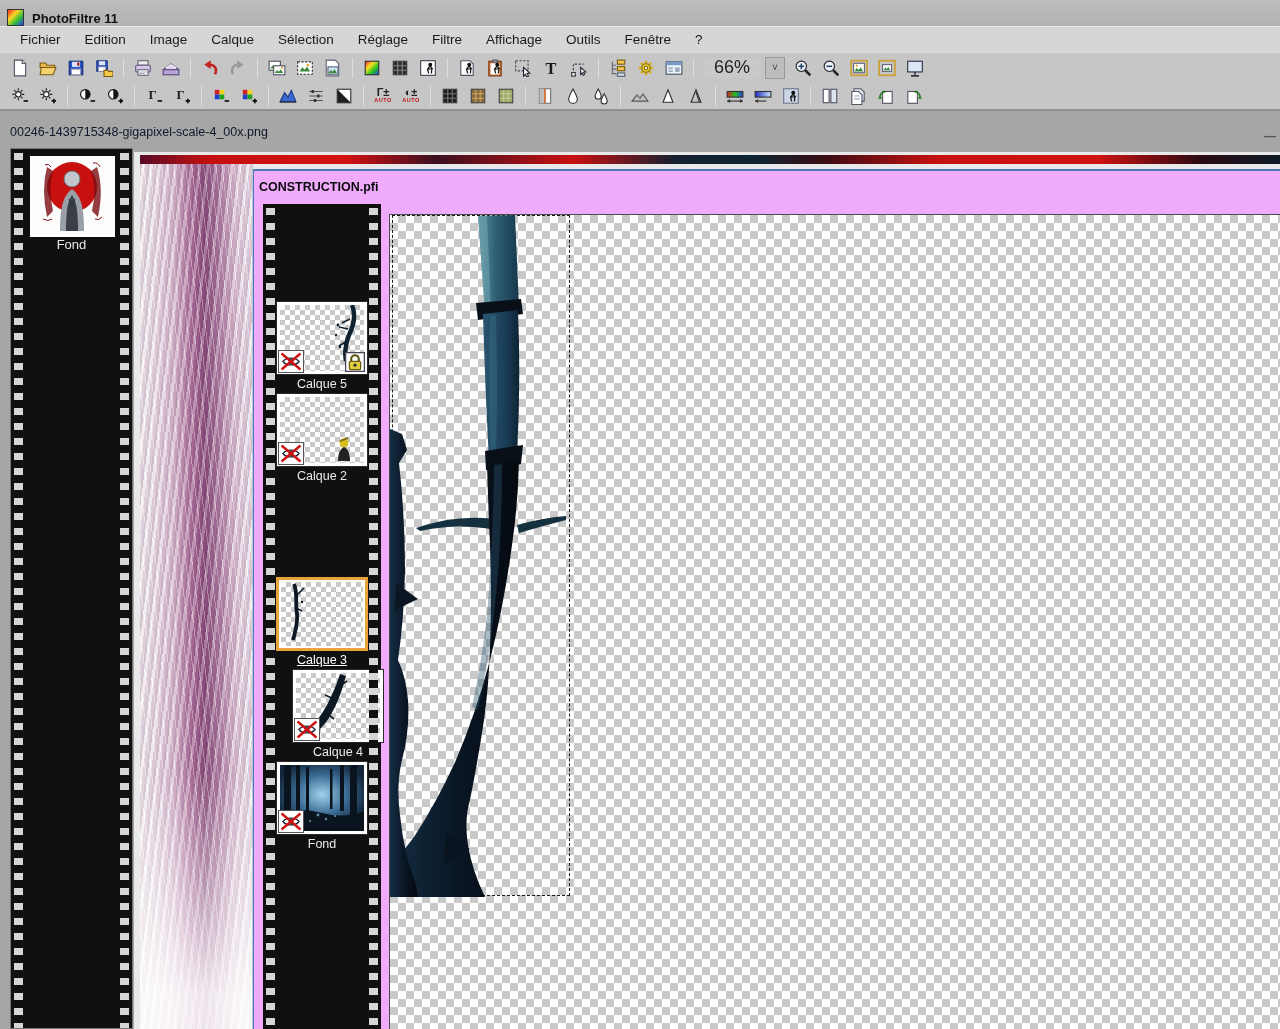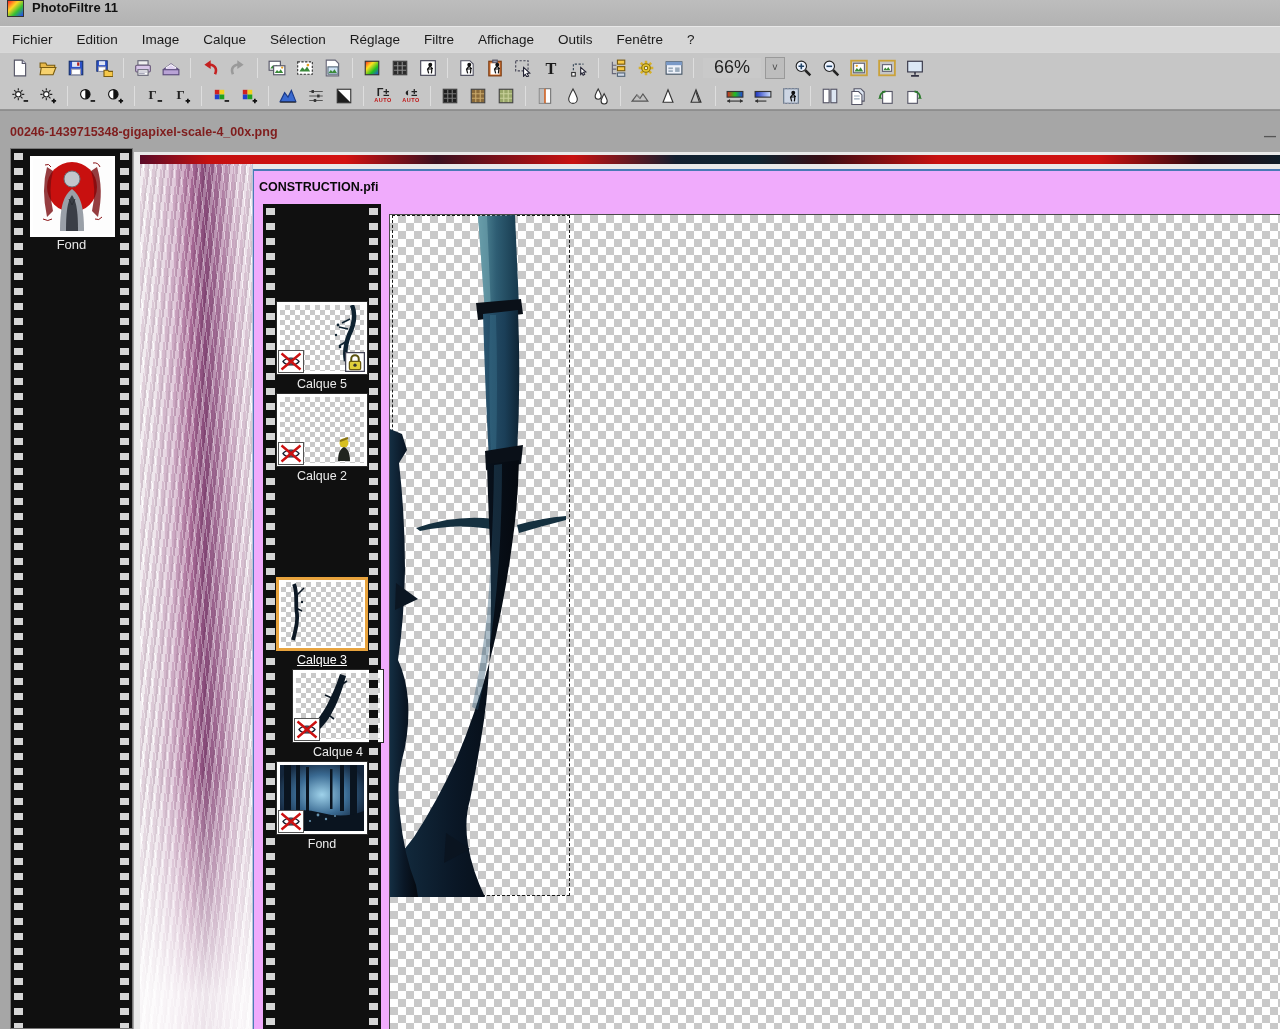--- a/index.html
+++ b/index.html
@@ -2,48 +2,48 @@
 <html><head>
 <meta charset="utf-8">
 <style>
   * { margin:0; padding:0; box-sizing:border-box; }
   html,body { width:1280px; height:1029px; overflow:hidden; }
   body { font-family:"Liberation Sans", sans-serif; }
   #app { position:relative; width:1280px; height:1029px; background:#a6a6a6; }
 
   
   .titlebar { position:absolute; left:0; top:0; width:1280px; height:26px;
-    background:linear-gradient(#bdbdbd,#b2b2b2); display:flex; align-items:flex-start; }
+    background:linear-gradient(#bdbdbd,#b2b2b2); display:flex; align-items:flex-end; }
   .app-icon { width:17px; height:17px; margin:0 8px 0 7px; border:1px solid #333;
     background:linear-gradient(135deg,#ff2525 0%,#ffd525 35%,#35c035 65%,#2545ff 100%); }
   .titlebar .title { font-size:13px; font-weight:bold; color:#111; }
 
   .menubar { position:absolute; left:0; top:26px; width:1280px; height:26px;
-    background:#d6d6d6; border-top:1px solid #e8e8e8; display:flex; align-items:center; }
+    background:#d6d6d6; border-top:1px solid #e8e8e8; display:flex; align-items:center; padding-left:8px; }
   .menu-item { font-size:13.5px; color:#1a1a1a; padding:3px 12px; cursor:default; }
 
   .toolbar { position:absolute; left:0; width:1280px; background:#c6c6c6; display:flex; align-items:center; padding-left:6px; }
   #toolbar1 { top:52px; height:30px; border-top:1px solid #d8d8d8; }
   #toolbar2 { top:82px; height:28px; border-bottom:1px solid #949494; }
   .tb-btn { width:26px; height:24px; display:flex; align-items:center; justify-content:center;
     margin:0 1px; background:transparent; border:1px solid transparent; }
   .tb-sep { width:1px; height:20px; background:#9a9a9a; border-right:1px solid #dedede; margin:0 5px; }
   .auto-ic { display:flex; flex-direction:column; align-items:center; line-height:1; }
   .auto-ic b { font-size:11px; color:#222; }
   .auto-ic i { font-style:normal; font-size:5.5px; font-weight:bold; color:#c01010; letter-spacing:.5px; }
   .zoom-combo { display:flex; align-items:center; margin:0 4px; }
   .zoom-value { width:58px; height:20px; font-size:18px; color:#222; background:#c9c9c9;
     display:flex; align-items:center; justify-content:center; }
   .zoom-arrow { width:20px; height:22px; background:#bdbdbd; border:1px solid #999;
     display:flex; align-items:center; justify-content:center; font-size:10px; color:#444; margin-left:4px; }
 
   
   .workspace { position:absolute; left:0; top:110px; width:1280px; height:919px;
     background:#a6a6a6; border-top:1px solid #8e8e8e; }
-  .docbar-filename { position:absolute; left:10px; top:14px; font-size:12.5px; color:#7f1d1d; font-weight:bold; }
+  .docbar-filename { position:absolute; left:10px; top:14px; font-size:12.5px; color:#0f172a; font-weight:normal; }
   .doc-minimize { position:absolute; right:4px; top:18px; color:#555; font-size:12px; font-weight:bold; }
 
   
   .film { position:absolute; background:#101010; }
   .film::before, .film::after { content:""; position:absolute; top:0; bottom:0; width:9px; z-index:2;
     background:repeating-linear-gradient(180deg,#101010 0 4px,#d6d6d6 4px 11px,#101010 11px 15px); }
   .film::before { left:3px; } .film::after { right:3px; }
 
   #film-left { left:10px; top:148px; width:123px; height:881px; border:1px solid #777; }
   #film-left .thumb-box { position:absolute; left:19px; top:7px; width:85px; height:81px;

